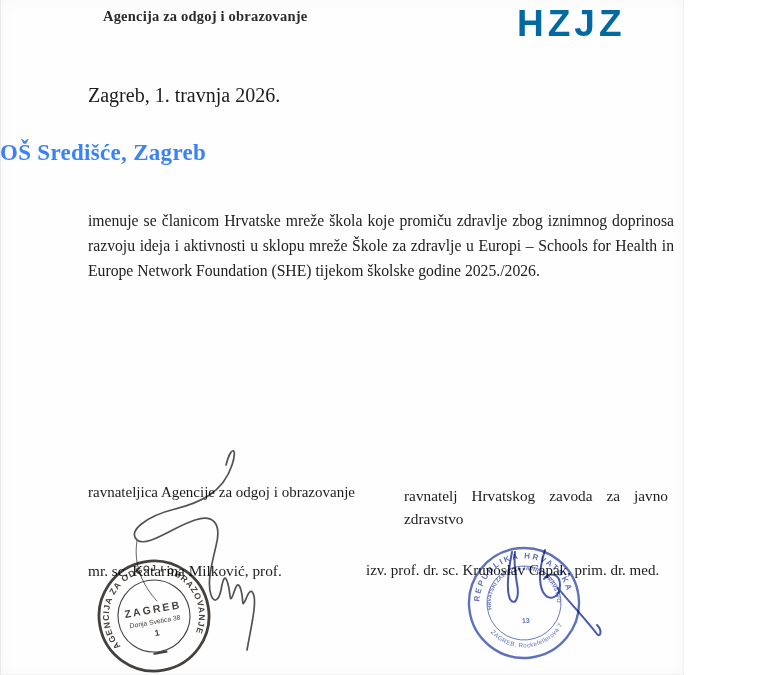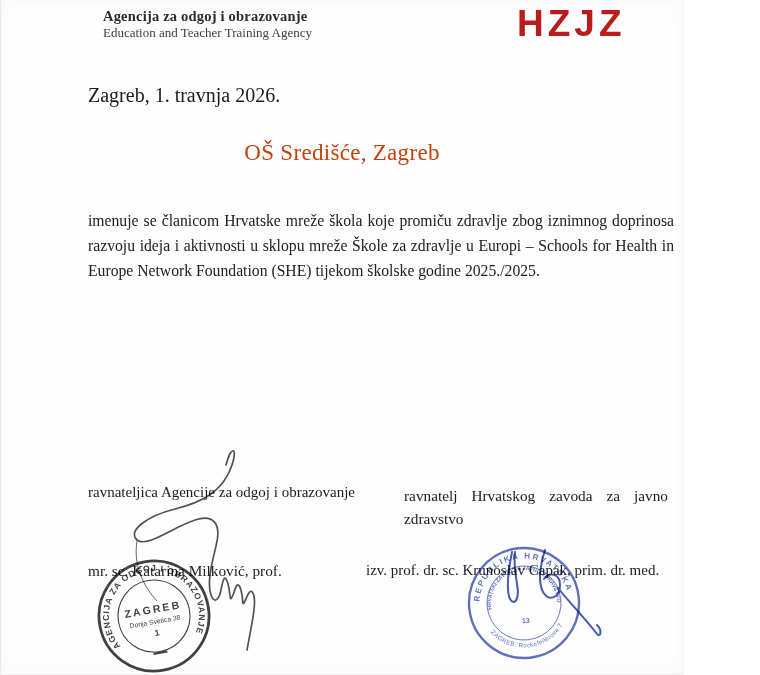--- a/index.html
+++ b/index.html
@@ -8,25 +8,25 @@
     background:#fefefe; color:#1c1c1c;
     font-family:"Liberation Serif", serif;
     box-shadow: inset 1px 0 0 #e9e9e9, inset -1px 0 0 #f2f2f2, inset 0 -1px 0 #f2f2f2, inset 0 0 18px rgba(0,0,0,0.03);
   }
   .header-left { position:absolute; left:103px; top:7px; line-height:1.25; }
   .agency-hr { font-weight:bold; font-size:14.5px; color:#2b2b2b; letter-spacing:0.2px; }
   .agency-en { font-size:13px; color:#3e3e3e; }
   .hzjz {
     position:absolute; left:517px; top:3px;
     font-family:"Liberation Sans", sans-serif;
-    font-size:37px; font-weight:bold; letter-spacing:4px; color:#b91c1c;
+    font-size:37px; font-weight:bold; letter-spacing:4px; color:#0369a1;
   }
   .date-line { position:absolute; left:88px; top:84px; font-size:20px;text-align:right; }
-  .doc-title { position:absolute; left:0; top:140px; width:100%; text-align:center;
-    font-size:23px; font-weight:normal; letter-spacing:0.3px; color:#c2410c; }
+  .doc-title { position:absolute; left:0; top:140px; width:100%; text-align:left;
+    font-size:23px; font-weight:bold; letter-spacing:0.3px; color:#3b82f6; }
   .body-par { position:absolute; left:88px; top:208px; width:586px;
     font-size:15.7px; line-height:25px; text-align:justify; color:#212121; }
   .role-left { position:absolute; left:88px; top:484px; font-size:15px; }
   .role-right { position:absolute; left:404px; top:484px; width:264px;
     font-size:15.3px; line-height:23px; text-align:justify; }
   .name-left { position:absolute; left:88px; top:562px; font-size:15.3px; }
   .name-right { position:absolute; left:366px; top:562px; font-size:15px; }
   .stamp, .signature { position:absolute; mix-blend-mode:multiply; }
   .stamp-left { left:90px; top:552px; width:128px; height:128px; opacity:0.92; }
   .stamp-right { left:464px; top:543px; width:120px; height:120px; opacity:0.82; }
@@ -34,30 +34,29 @@
   .sig-right { left:455px; top:538px; width:170px; height:115px; opacity:0.9; }
   svg text { font-family:"Liberation Sans", sans-serif; }
 </style>
 </head>
 <body>
 
 <div class="page">
 
   <div class="header-left">
     <div class="agency-hr">Agencija za odgoj i obrazovanje</div>
-    <div class="agency-en">Education and Teacher Training Agency</div>
   </div>
 
   <div class="hzjz">HZJZ</div>
 
   <div class="date-line">Zagreb, 1. travnja 2026.</div>
 
   <div class="doc-title">OŠ Središće, Zagreb</div>
 
-  <div class="body-par">imenuje se članicom Hrvatske mreže škola koje promiču zdravlje zbog iznimnog doprinosa razvoju ideja i aktivnosti u sklopu mreže Škole za zdravlje u Europi – Schools for Health in Europe Network Foundation (SHE) tijekom školske godine 2025./2025.</div>
+  <div class="body-par">imenuje se članicom Hrvatske mreže škola koje promiču zdravlje zbog iznimnog doprinosa razvoju ideja i aktivnosti u sklopu mreže Škole za zdravlje u Europi – Schools for Health in Europe Network Foundation (SHE) tijekom školske godine 2025./2026.</div>
 
   <div class="role-left">ravnateljica Agencije za odgoj i obrazovanje</div>
   <div class="role-right">ravnatelj Hrvatskog zavoda za javno zdravstvo</div>
   <div class="name-left">mr. sc. Katarina Milković, prof.</div>
   <div class="name-right">izv. prof. dr. sc. Krunoslav Capak, prim. dr. med.</div>
 
   <svg class="stamp stamp-left" viewBox="0 0 128 128" color="#35302d">
     <g transform="rotate(-10 64 64)" fill="none" stroke="currentColor">
       <circle cx="64" cy="64" r="55" stroke-width="2.8"></circle>
       <circle cx="64" cy="64" r="36" stroke-width="1.1"></circle>

